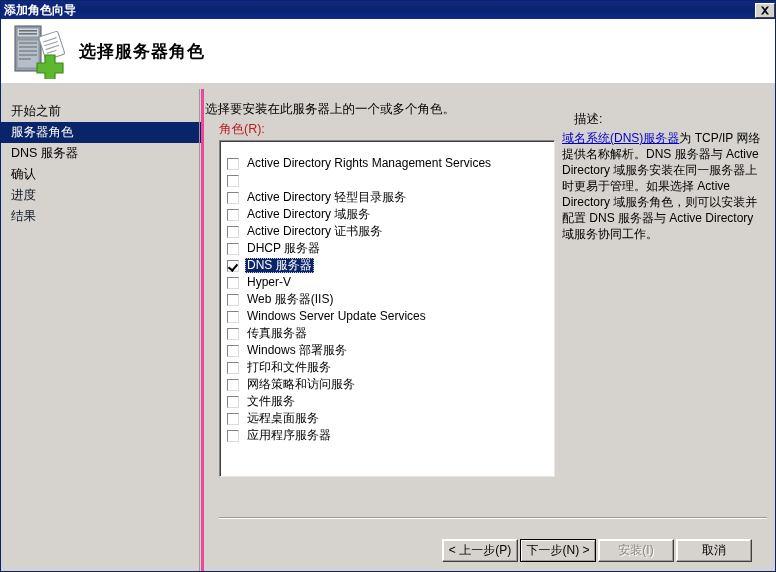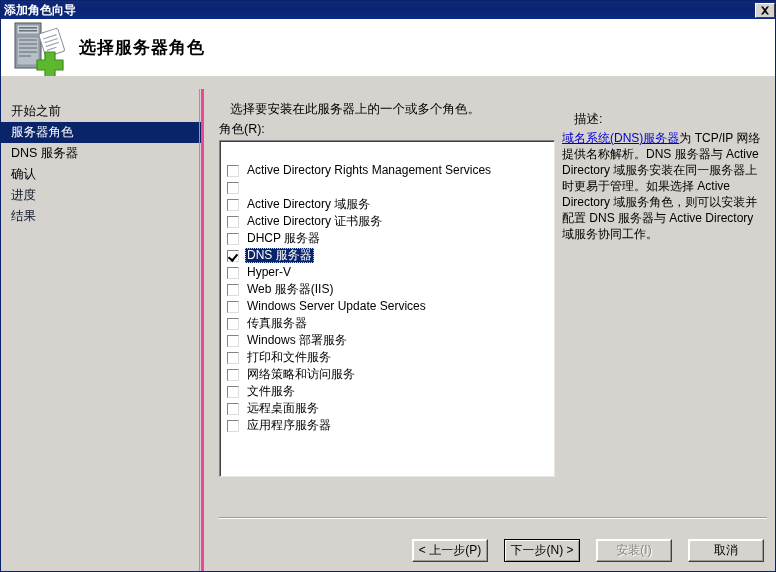--- a/index.html
+++ b/index.html
@@ -61,21 +61,21 @@
     box-sizing: border-box;
     cursor: default;
   }
   .close-btn svg { display: block; }
 
   
   .header {
     position: absolute;
     left: 0; top: 18px;
     width: 776px;
-    height: 57px;
+    height: 64px;
     background: #ffffff;
     box-sizing: border-box;
     display: flex;
     align-items: center;
   }
   .header-icon {
     margin-left: 10px;
     width: 60px;
     height: 56px;
     flex: none;
@@ -132,48 +132,48 @@
   }
 
   .content {
     position: absolute;
     left: 204px; top: 0;
     width: 572px;
     height: 484px;
   }
   .instruction {
     position: absolute;
-    left: 25px; top: 12px;
+    left: 0; top: 12px;
     font-size: 12.5px;
     color: #000;
     white-space: nowrap;
   }
   .roles-label {
     position: absolute;
     left: 14px; top: 32px;
     font-size: 12.5px;
-    color: #000000;
+    color: #b91c1c;
     white-space: nowrap;
   }
 
   
   .roles-box {
     position: absolute;
     left: 14px; top: 51px;
     width: 336px;
     height: 337px;
     background: #ffffff;
     border-top: 1px solid #848284;
     border-left: 1px solid #848284;
     border-right: 1px solid #e8e6e3;
     border-bottom: 1px solid #e8e6e3;
     box-shadow: inset 1px 1px 0 #3f3f3f;
     box-sizing: border-box;
     overflow: hidden;
-    padding: 21px 0 0 2px;
+    padding: 14px 0 0 2px;
   }
   .role-row {
     display: flex;
     align-items: center;
     height: 17px;
     cursor: default;
   }
   .chk {
     width: 12px;
     height: 12px;
@@ -257,23 +257,23 @@
     box-sizing: border-box;
   }
   .footer-btns {
     position: absolute;
     left: 0; top: 441px;
     width: 572px;
     height: 40px;
     display: flex;
     align-items: center;
     justify-content: flex-end;
-    padding-right: 13px;
-    box-sizing: border-box;
-    gap: 16px;
+    padding-right: 25px;
+    box-sizing: border-box;
+    gap: 2px;
   }
   .btn {
     width: 76px;
     height: 23px;
     background: #d6d3ce;
     border-top: 1px solid #ffffff;
     border-left: 1px solid #ffffff;
     border-right: 1px solid #3f3f3f;
     border-bottom: 1px solid #3f3f3f;
     box-shadow: inset -1px -1px 0 #9e9b95, inset 1px 1px 0 #ffffff;
@@ -358,20 +358,24 @@
       <div class="roles-box">
         <div class="role-row">
           <span class="chk"></span>
           <span class="role-label">Active Directory Rights Management Services</span>
         </div>
         <div class="role-row">
           <span class="chk"></span>
         </div>
         <div class="role-row">
           <span class="chk"></span>
+          <span class="role-label">Active Directory 轻型目录服务</span>
+        </div>
+        <div class="role-row">
+          <span class="chk"></span>
           <span class="role-label">Active Directory 域服务</span>
         </div>
         <div class="role-row">
           <span class="chk"></span>
           <span class="role-label">Active Directory 证书服务</span>
         </div>
         <div class="role-row">
           <span class="chk"></span>
           <span class="role-label">DHCP 服务器</span>
         </div>

